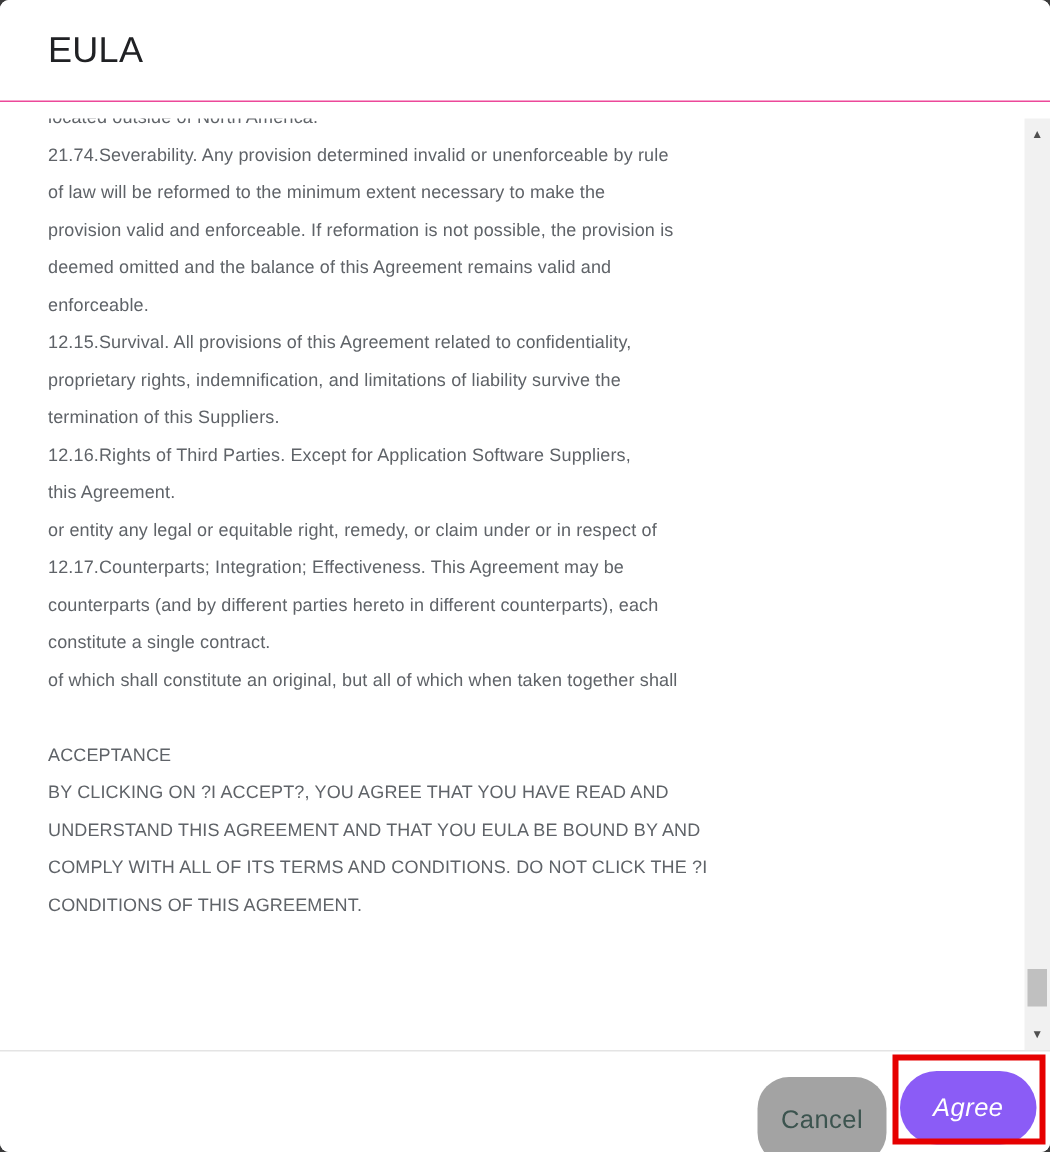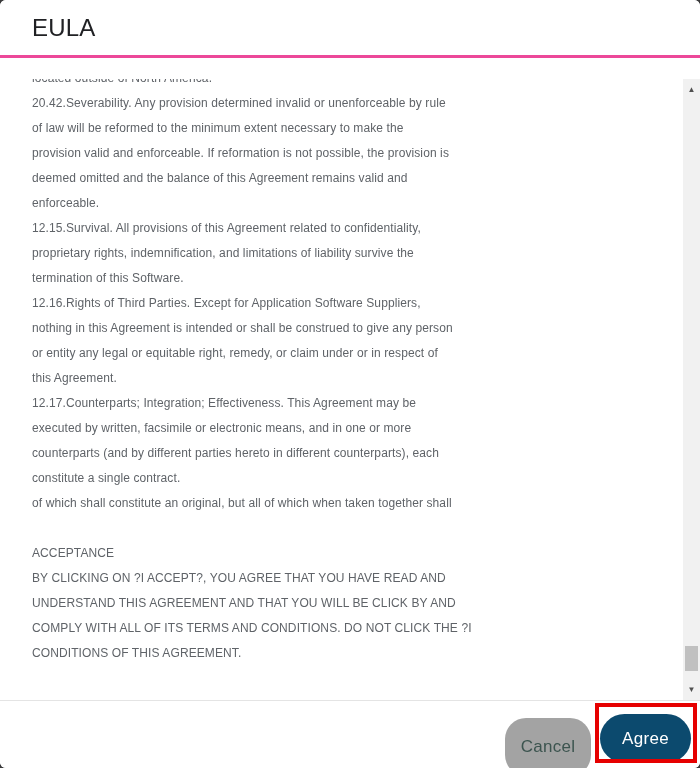--- a/index.html
+++ b/index.html
@@ -12,22 +12,22 @@
   .dialog {
     position: absolute;
     inset: 0;
     background: #ffffff;
     border-radius: 6px;
     overflow: hidden;
   }
   .header {
     position: absolute;
     top: 0; left: 0; right: 0;
-    height: 58px;
-    border-bottom: 3px solid #ec4899;
+    height: 68px;
+    border-bottom: 1px solid #ec4899;
     display: flex;
     align-items: center;
     padding-left: 32px;
     background: #fff;
   }
   .title {
     font-size: 24px;
     color: #202124;
     letter-spacing: 0.2px;
   }
@@ -110,22 +110,23 @@
     border-radius: 21px;
     background: #a3a3a3;
     color: #3c544f;
   }
   .btn-agree {
     left: 600px;
     top: 13px;
     width: 91px;
     height: 49px;
     border-radius: 24.5px;
-    background: #0c4a6e;
+    background: #8b5cf6;
     color: #ffffff;
+    font-style: italic;
   }
   .annotation-box {
     position: absolute;
     left: 595px;
     top: 703px;
     width: 102px;
     height: 60px;
     border: 4px solid #e60000;
     pointer-events: none;
     z-index: 10;
@@ -136,41 +137,39 @@
 
 <div class="dialog">
 
   <div class="header">
     <div class="title">EULA</div>
   </div>
 
   <div class="content">
     <div class="text-block">
         <div class="line">located outside of North America.</div>
-        <div class="line">20.42.Severability. Any provision determined invalid or unenforceable by rule</div>
+        <div class="line">21.74.Severability. Any provision determined invalid or unenforceable by rule</div>
         <div class="line">of law will be reformed to the minimum extent necessary to make the</div>
         <div class="line">provision valid and enforceable. If reformation is not possible, the provision is</div>
         <div class="line">deemed omitted and the balance of this Agreement remains valid and</div>
         <div class="line">enforceable.</div>
         <div class="line">12.15.Survival. All provisions of this Agreement related to confidentiality,</div>
         <div class="line">proprietary rights, indemnification, and limitations of liability survive the</div>
-        <div class="line">termination of this Software.</div>
+        <div class="line">termination of this Suppliers.</div>
         <div class="line">12.16.Rights of Third Parties. Except for Application Software Suppliers,</div>
-        <div class="line">nothing in this Agreement is intended or shall be construed to give any person</div>
+        <div class="line">this Agreement.</div>
         <div class="line">or entity any legal or equitable right, remedy, or claim under or in respect of</div>
-        <div class="line">this Agreement.</div>
         <div class="line">12.17.Counterparts; Integration; Effectiveness. This Agreement may be</div>
-        <div class="line">executed by written, facsimile or electronic means, and in one or more</div>
         <div class="line">counterparts (and by different parties hereto in different counterparts), each</div>
         <div class="line">constitute a single contract.</div>
         <div class="line">of which shall constitute an original, but all of which when taken together shall</div>
         <div class="line"></div>
         <div class="line">ACCEPTANCE</div>
         <div class="line">BY CLICKING ON ?I ACCEPT?, YOU AGREE THAT YOU HAVE READ AND</div>
-        <div class="line">UNDERSTAND THIS AGREEMENT AND THAT YOU WILL BE CLICK BY AND</div>
+        <div class="line">UNDERSTAND THIS AGREEMENT AND THAT YOU EULA BE BOUND BY AND</div>
         <div class="line">COMPLY WITH ALL OF ITS TERMS AND CONDITIONS. DO NOT CLICK THE ?I</div>
         <div class="line">CONDITIONS OF THIS AGREEMENT.</div>
       </div>
   </div>
 
   <div class="scrollbar">
     <div class="sb-btn sb-up">▲</div>
     <div class="sb-thumb"></div>
     <div class="sb-btn sb-down">▼</div>
   </div>

